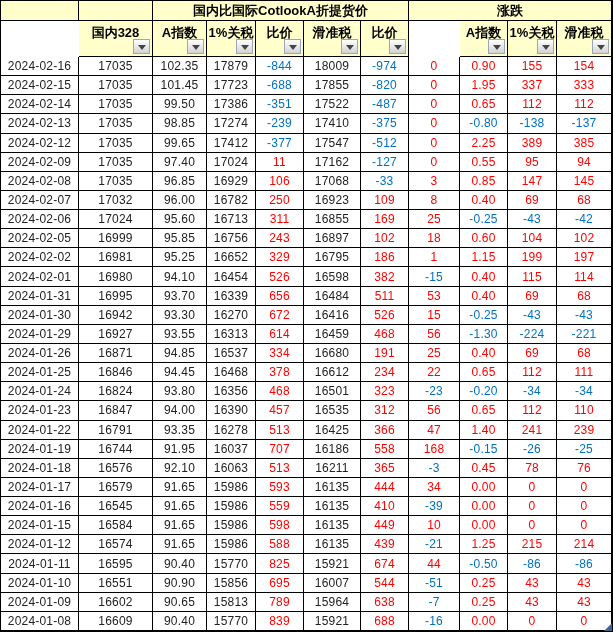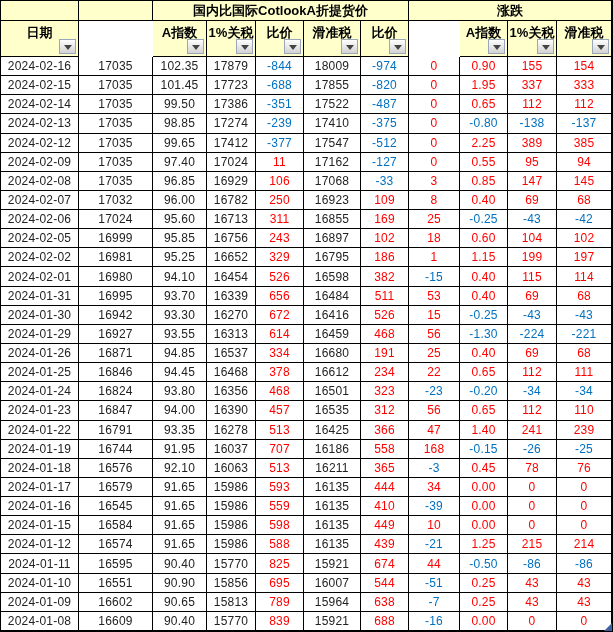--- a/index.html
+++ b/index.html
@@ -56,22 +56,22 @@
 </style>
 </head>
 <body>
 
 <div id="canvas">
   <div id="sheet">
       <div class="cell hdr group-cell" style="grid-area: 1 / 1;"></div>
       <div class="cell hdr group-cell" style="grid-area: 1 / 2;"></div>
       <div class="cell hdr group-cell" style="grid-area: 1 / 3 / auto / 8;">国内比国际CotlookA折提货价</div>
       <div class="cell hdr group-cell" style="grid-area: 1 / 8 / auto / 12;">涨跌</div>
-      <div class="cell hdr col-head" style="grid-area: 2 / 1;">
-        <div class="label">日期</div>
+      <div class="cell hdr col-head" style="grid-area: 2 / 2;">
+        <div class="label">国内328</div>
         <div class="filter-btn">
           <div class="tri"></div>
         </div>
       </div>
       <div class="cell hdr col-head" style="grid-area: 2 / 3;">
         <div class="label">A指数</div>
         <div class="filter-btn">
           <div class="tri"></div>
         </div>
       </div>

